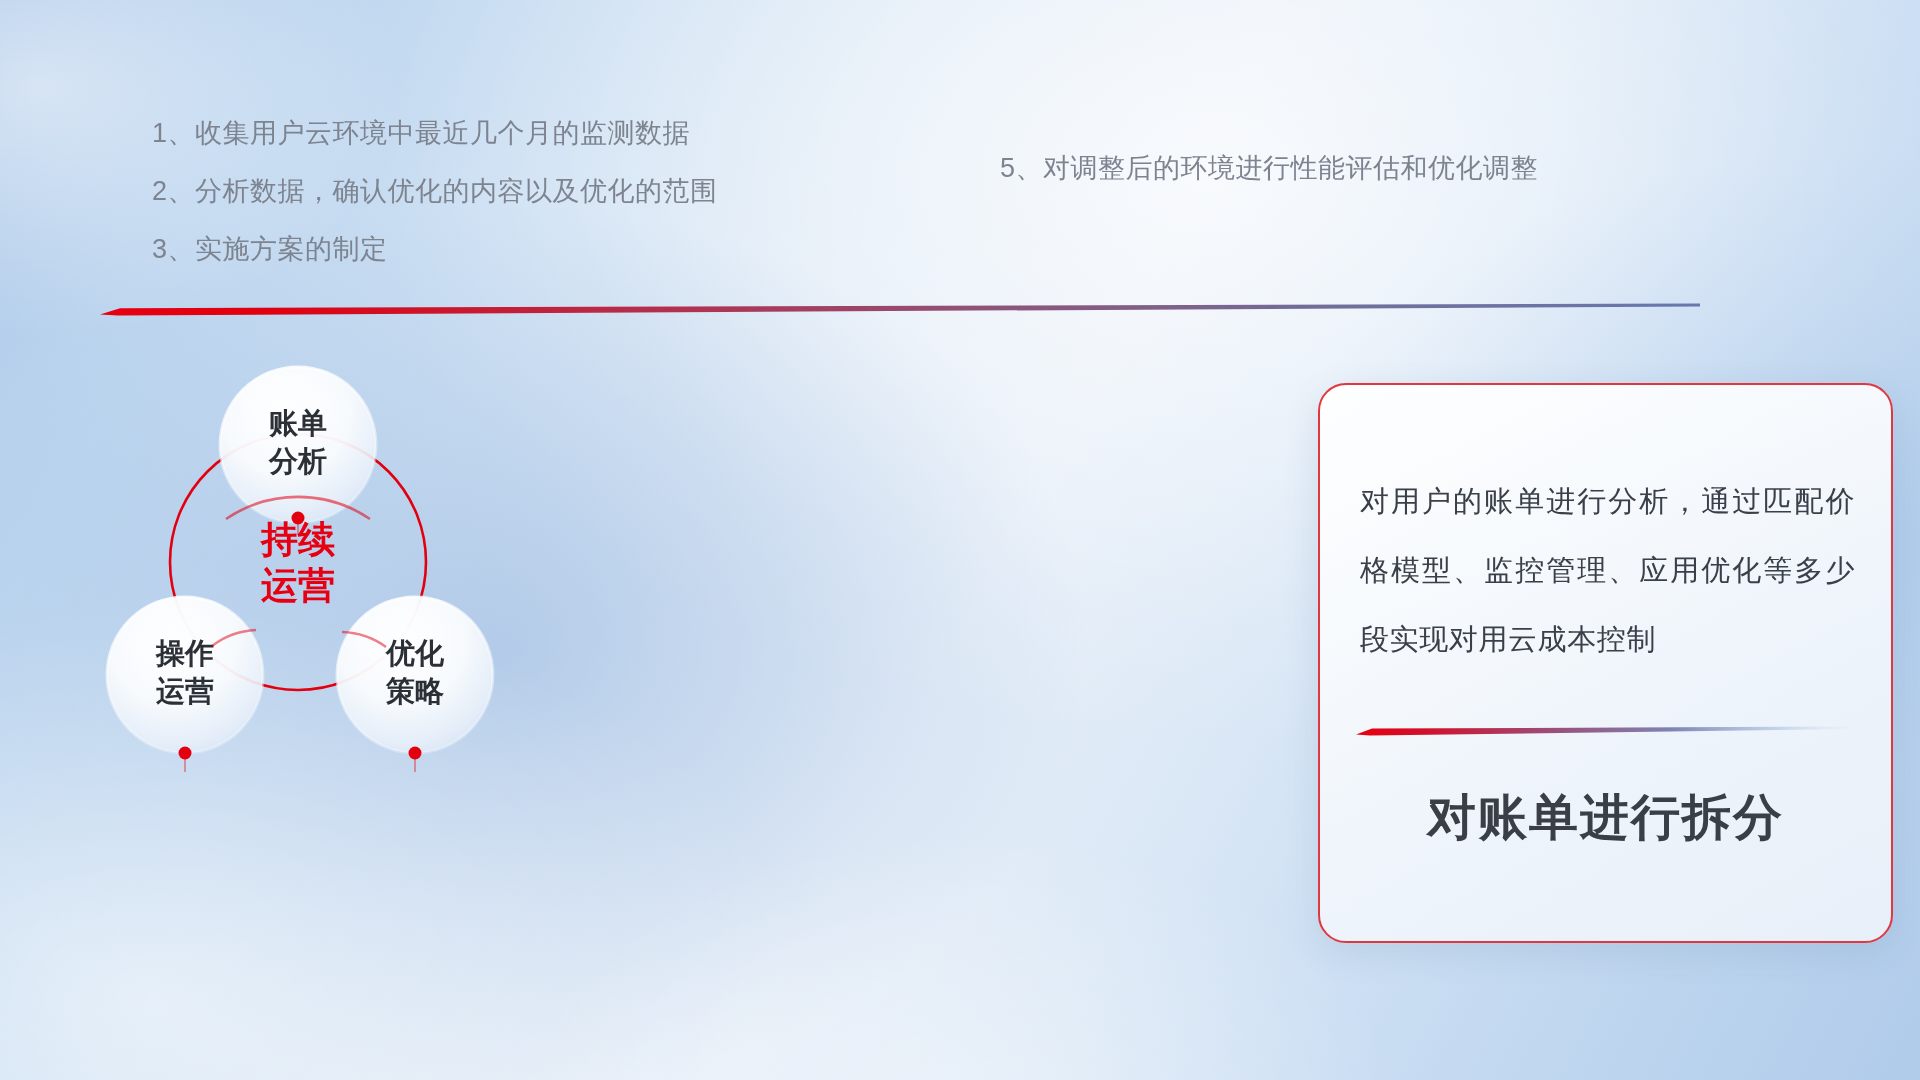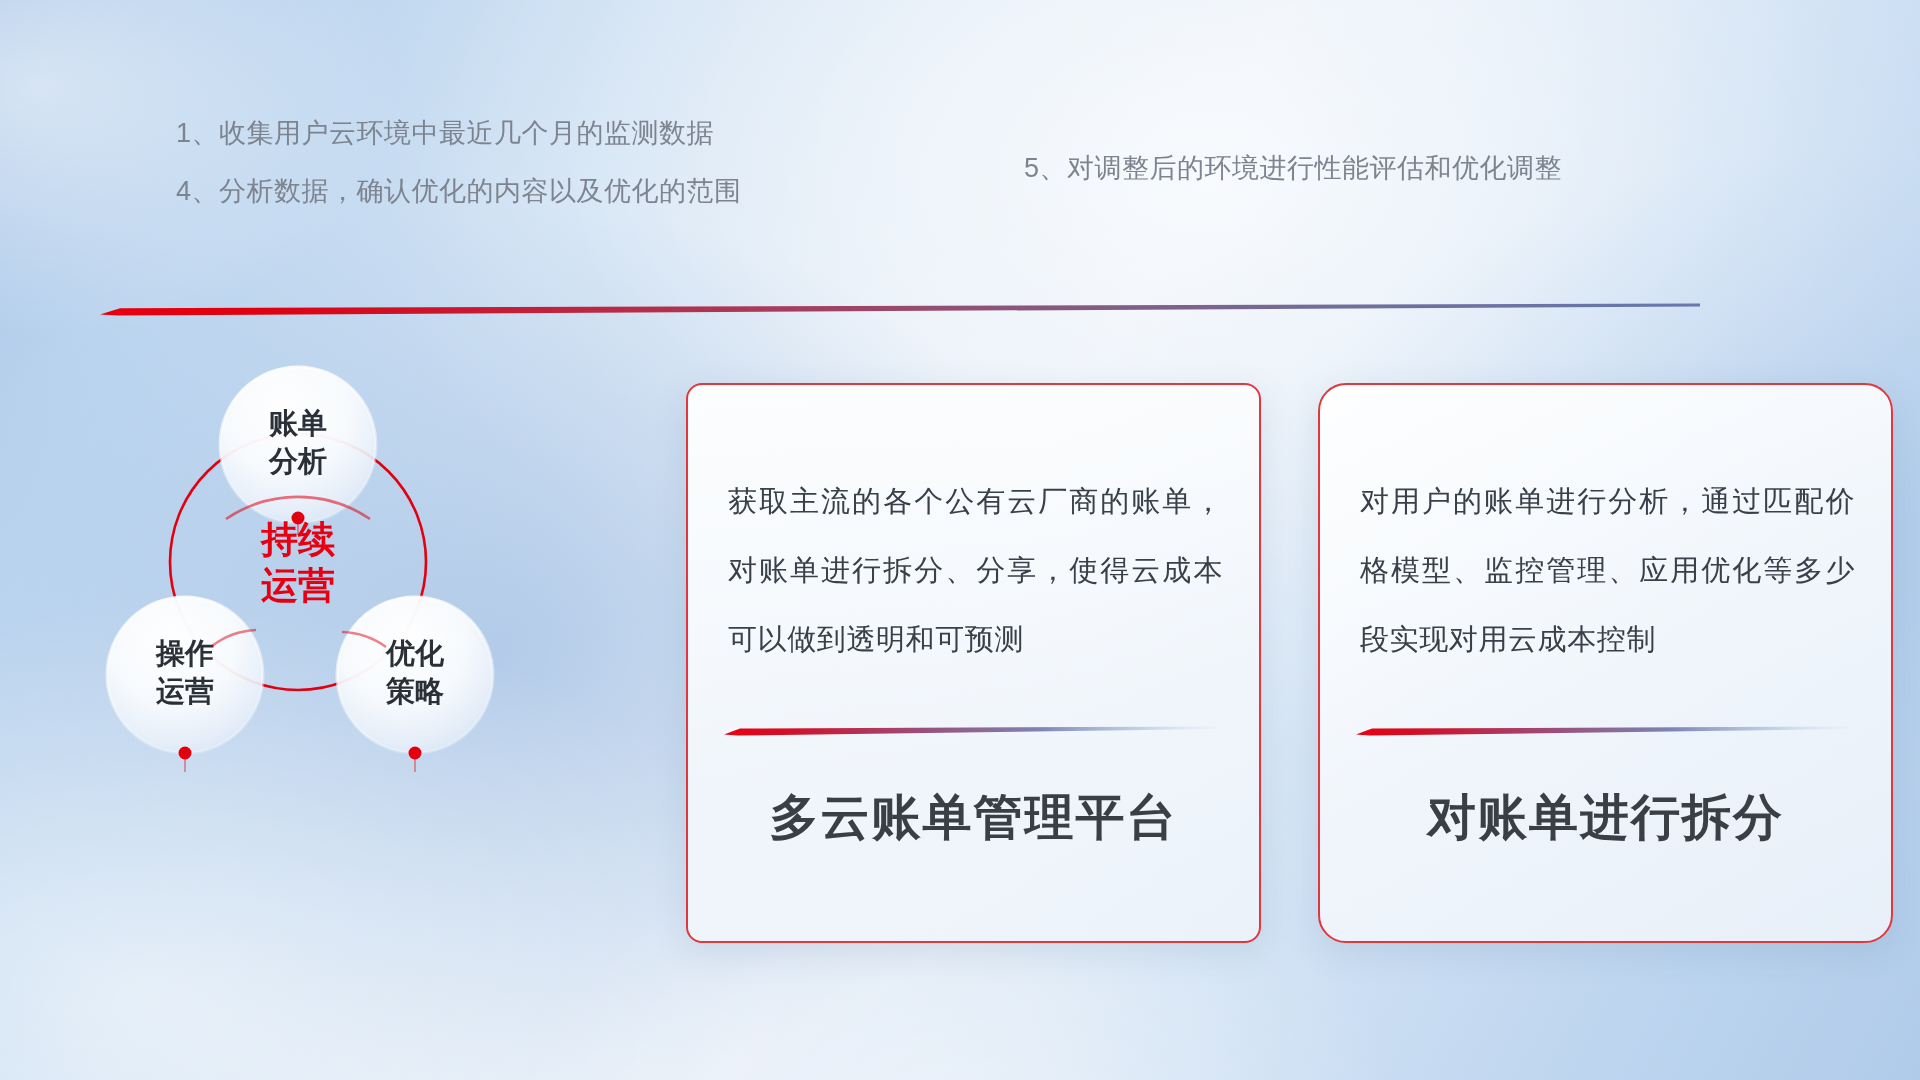--- a/index.html
+++ b/index.html
@@ -60,21 +60,20 @@
   .steps.left  { left:152px; top:120px; }
   .steps.right { left:1000px; top:155px; }
   .step-line {
     font-size:27px;
     color:#7d8490;
     letter-spacing:.5px;
     line-height:1;
     margin-bottom:31px;
     white-space:nowrap;
     font-weight:400;
-    margin-left:24px;
   }
 
   
   #header-rule {
     position:absolute;
     left:100px; top:303px;
     width:1600px; height:13px;
   }
 
   
@@ -138,21 +137,22 @@
   <div class="bg-layer bg-glow-c"></div>
   <div class="bg-layer bg-glow-d"></div>
   <div class="bg-layer bg-glow-e"></div>
   <div class="bg-layer bg-glow-f"></div>
 </div>
 
 <div id="content">
 
   <div class="steps left">
     <div class="step-line">1、收集用户云环境中最近几个月的监测数据</div>
-    <div class="step-line">4、分析数据，确认优化的内容以及优化的范围</div>
+    <div class="step-line">2、分析数据，确认优化的内容以及优化的范围</div>
+    <div class="step-line">3、实施方案的制定</div>
   </div>
 
   <div class="steps right">
     <div class="step-line">5、对调整后的环境进行性能评估和优化调整</div>
   </div>
 
   <svg id="header-rule" viewBox="0 0 1600 13" preserveAspectRatio="none">
     <defs>
       <linearGradient id="ruleGrad" x1="0" y1="0" x2="1" y2="0">
         <stop offset="0" stop-color="#e8000f"></stop>
@@ -217,37 +217,20 @@
       <line x1="335" y1="423" x2="335" y2="442" stroke="#e2000f" stroke-width="1.6" stroke-opacity="0.45"></line>
       <circle cx="335" cy="423" r="6.5" fill="#e2000f"></circle>
     </g>
 
     <g>
       <text x="218" y="222" text-anchor="middle" font-weight="700" font-family="Liberation Sans, sans-serif" font-size="37" fill="#e60012">持续</text>
       <text x="218" y="268" text-anchor="middle" font-weight="700" font-family="Liberation Sans, sans-serif" font-size="37" fill="#e60012">运营</text>
     </g>
   </svg>
 
-  <div class="card one">
-    <div class="card-body">获取主流的各个公有云厂商的账单，对账单进行拆分、分享，使得云成本可以做到透明和可预测</div>
-    <svg class="card-divider" viewBox="0 0 494 11" preserveAspectRatio="none">
-      <defs>
-        <linearGradient id="cardGrad1" x1="0" y1="0" x2="1" y2="0">
-          <stop offset="0" stop-color="#e8000f"></stop>
-          <stop offset="0.14" stop-color="#d2102a"></stop>
-          <stop offset="0.40" stop-color="#9a4f7a"></stop>
-          <stop offset="0.64" stop-color="#7e84b4"></stop>
-          <stop offset="0.84" stop-color="#aec4e0" stop-opacity="0.75"></stop>
-          <stop offset="1" stop-color="#dfe8f3" stop-opacity="0.25"></stop>
-        </linearGradient>
-      </defs>
-      <path d="M0,9.6 L16,3.6 L494,1.4 L494,4.0 L14,10.6 Z" fill="url(#cardGrad1)"></path>
-    </svg>
-    <div class="card-title">多云账单管理平台</div>
-  </div>
 
   <div class="card two">
     <div class="card-body">对用户的账单进行分析，通过匹配价格模型、监控管理、应用优化等多少段实现对用云成本控制</div>
     <svg class="card-divider" viewBox="0 0 494 11" preserveAspectRatio="none">
       <defs>
         <linearGradient id="cardGrad2" x1="0" y1="0" x2="1" y2="0">
           <stop offset="0" stop-color="#e8000f"></stop>
           <stop offset="0.14" stop-color="#d2102a"></stop>
           <stop offset="0.40" stop-color="#9a4f7a"></stop>
           <stop offset="0.64" stop-color="#7e84b4"></stop>

